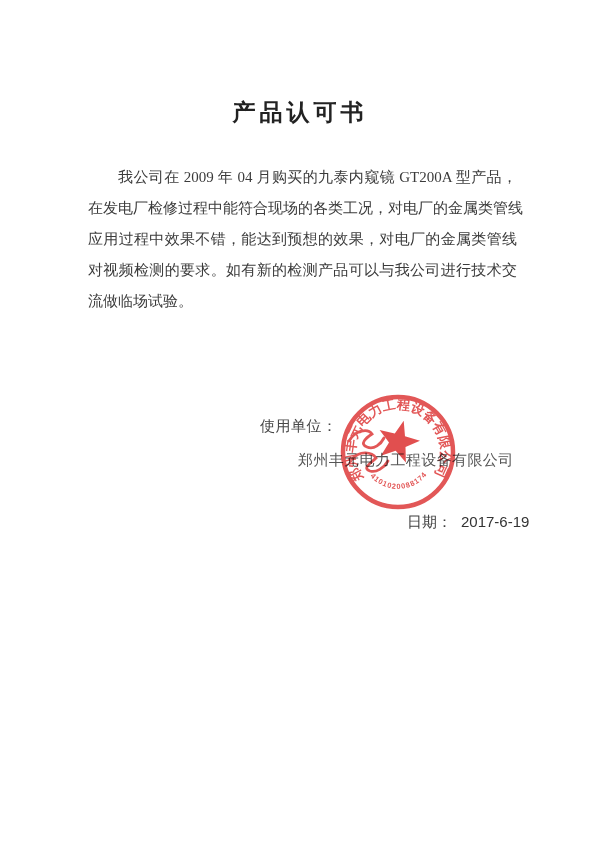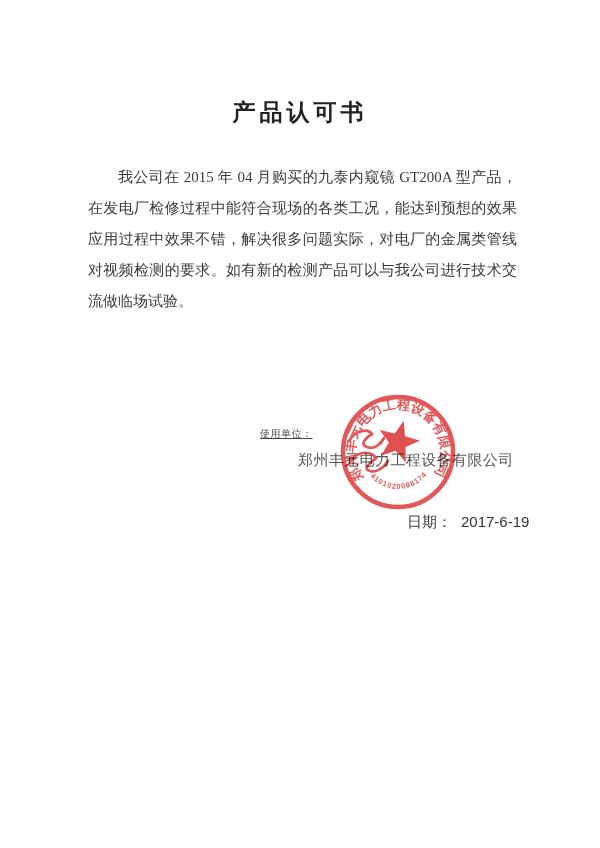--- a/index.html
+++ b/index.html
@@ -45,26 +45,25 @@
   }
   .bline.first {
     text-indent: 2em;
   }
   .bline.last {
     text-align: right;
     text-align-last: left;
   }
   .sign-label {
     position: absolute;
-    top: 427px;
+    top: 417px;
     left: 260px;
-    font-size: 10px;
+    font-size: 15px;
     color: #474747;
     letter-spacing: 0.5px;
-    text-decoration: underline;
   }
   .company-line {
     position: absolute;
     top: 451px;
     left: 298px;
     font-size: 15px;
     letter-spacing: 0.4px;
     color: #565656;
     z-index: 1;
     white-space: nowrap;
@@ -103,23 +102,23 @@
   }
 </style>
 </head>
 <body>
 
 <div class="page">
 
   <div class="doc-title">产品认可书</div>
 
   <div class="body-block">
-    <div class="bline first">我公司在 2015 年 04 月购买的九泰内窥镜 GT200A 型产品，</div>
-    <div class="bline">在发电厂检修过程中能符合现场的各类工况，能达到预想的效果</div>
-    <div class="bline">应用过程中效果不错，解决很多问题实际，对电厂的金属类管线</div>
+    <div class="bline first">我公司在 2009 年 04 月购买的九泰内窥镜 GT200A 型产品，</div>
+    <div class="bline">在发电厂检修过程中能符合现场的各类工况，对电厂的金属类管线</div>
+    <div class="bline">应用过程中效果不错，能达到预想的效果，对电厂的金属类管线</div>
     <div class="bline">对视频检测的要求。如有新的检测产品可以与我公司进行技术交</div>
     <div class="bline last">流做临场试验。</div>
   </div>
 
   <div class="sign-label">使用单位：</div>
 
   <div class="company-line">郑州丰元电力工程设备有限公司</div>
 
   <div class="date-line">
     <span>日期：</span><span class="date-value">2017-6-19</span>

